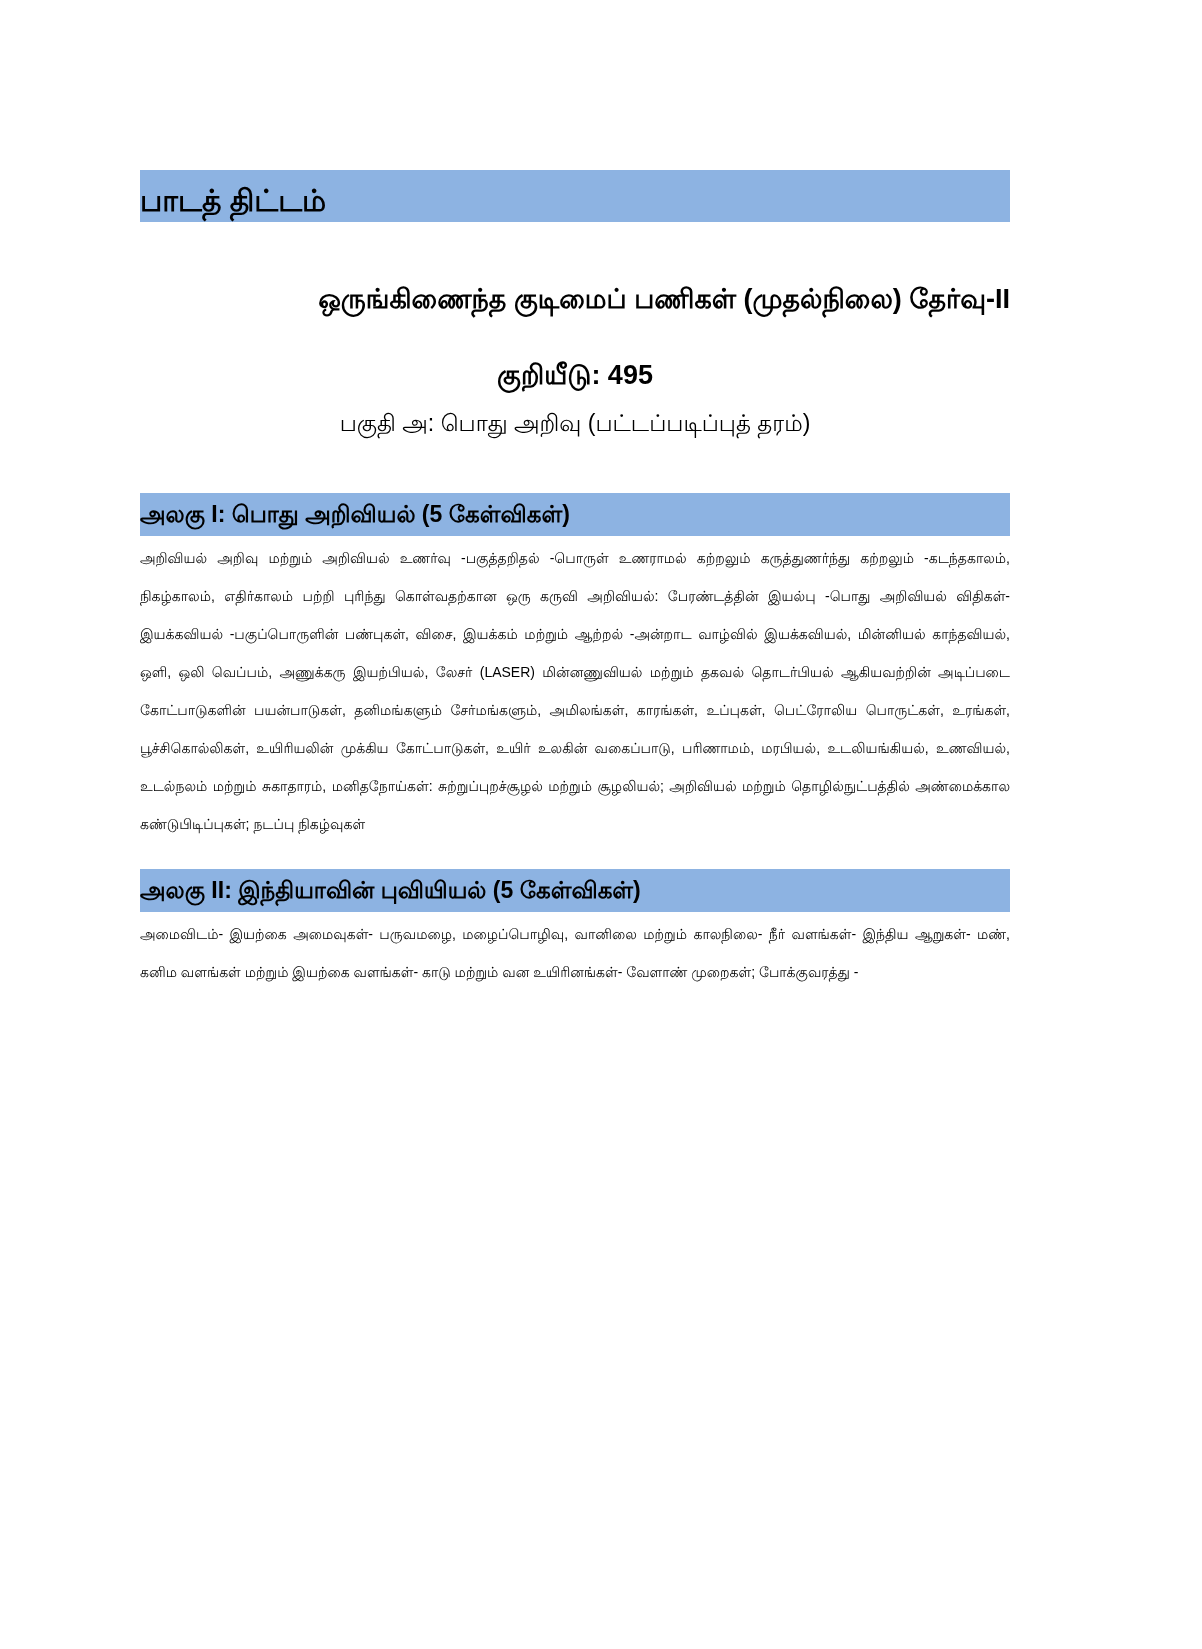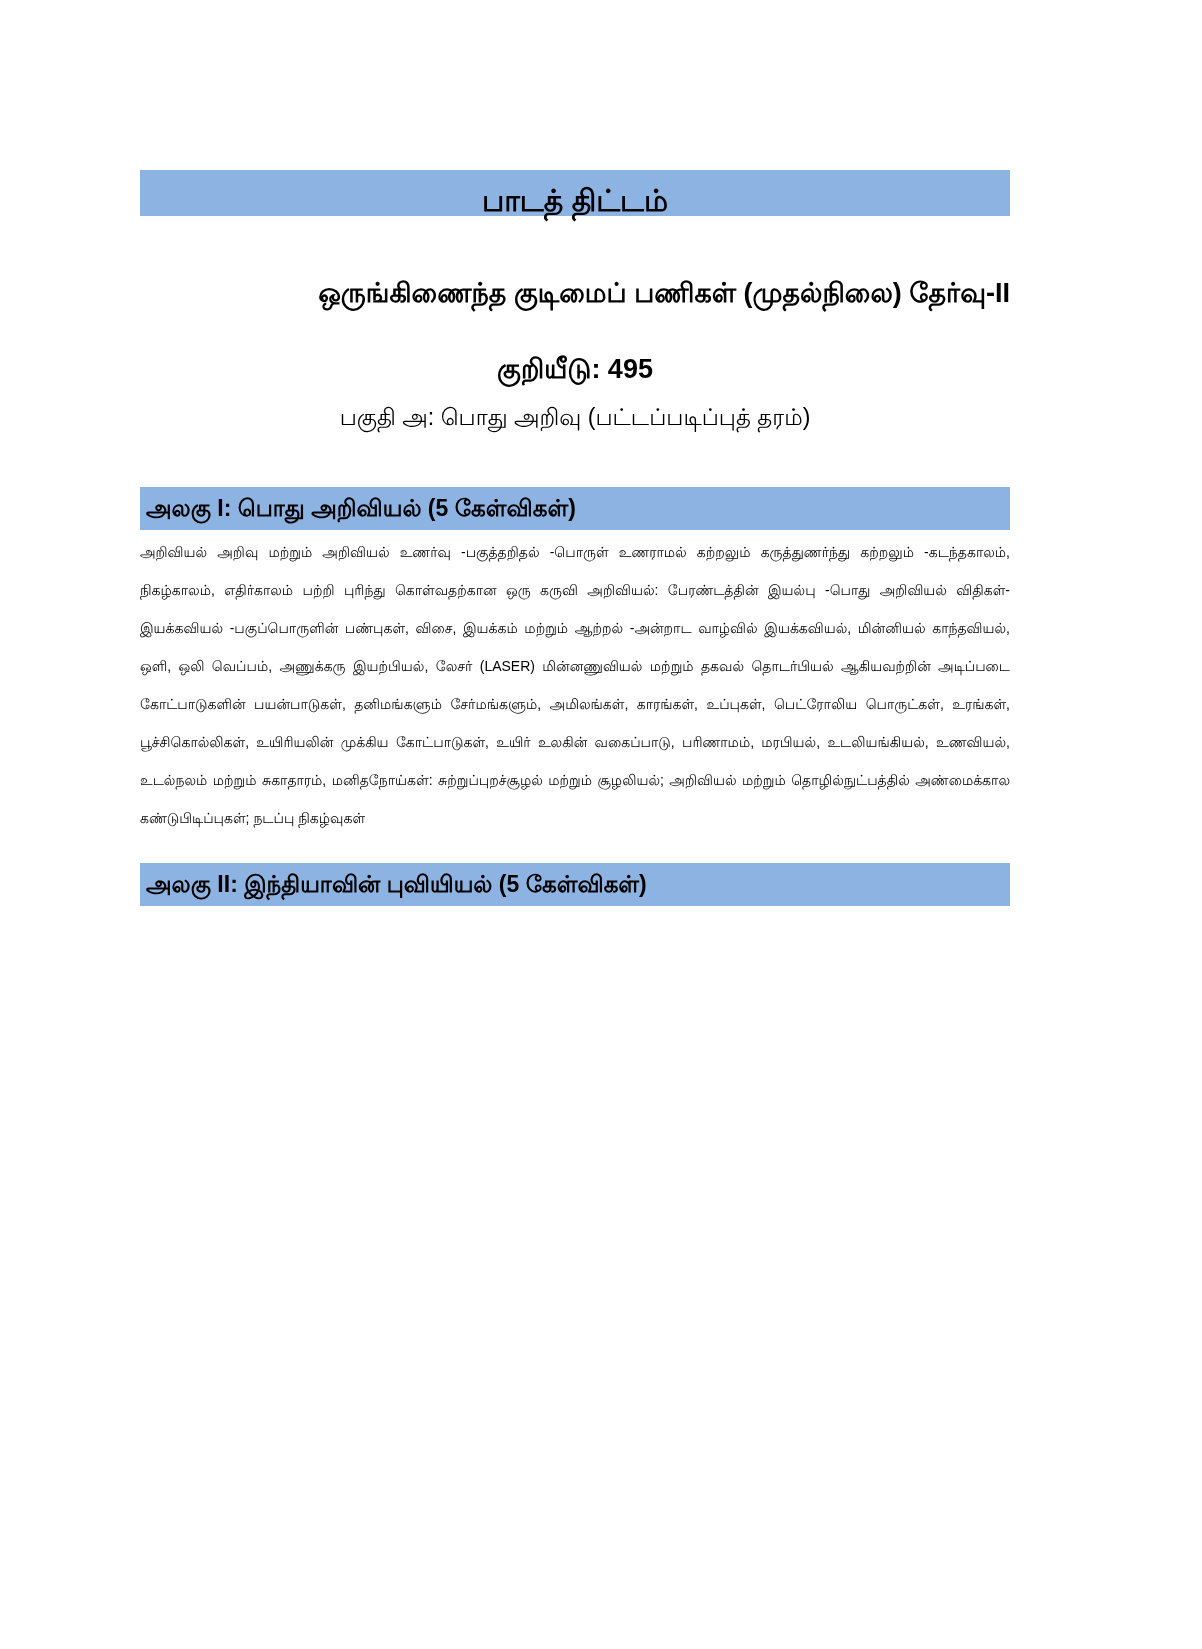--- a/index.html
+++ b/index.html
@@ -17,25 +17,24 @@
     overflow: hidden;
   }
   .content {
     position: absolute;
     left: 140px;
     top: 170px;
     width: 870px;
   }
   .title-bar {
     background: #8db3e2;
-    text-align: center;
     font-weight: bold;
     font-size: 30px;
     line-height: 62px;
-    height: 46px;
+    height: 52px;
   }
   .exam-title {
     margin-top: 50px;
     text-align: right;
     font-weight: bold;
     font-size: 27px;
     line-height: 55px;
   }
   .exam-desc {
     margin-top: 26px;
@@ -58,21 +57,21 @@
     font-size: 23px;
     line-height: 40px;
   }
   .section-bar {
     background: #8db3e2;
     text-align: left;
     font-weight: bold;
     font-size: 23px;
     line-height: 43px;
     height: 43px;
-    padding-left: 6px;
+    padding-left: 0;
     box-sizing: border-box;
   }
   .section-bar.first {
     margin-top: 50px;
   }
   .section-bar.second {
     margin-top: 26px;
   }
   .section-body {
     margin-top: 3px;
@@ -98,16 +97,17 @@
 
     <div class="part-heading">பகுதி அ: பொது அறிவு (பட்டப்படிப்புத் தரம்)</div>
 
     <div>
       <div class="section-bar first">அலகு I: பொது அறிவியல் (5 கேள்விகள்)</div>
       <div class="section-body">அறிவியல் அறிவு மற்றும் அறிவியல் உணர்வு -பகுத்தறிதல் -பொருள் உணராமல் கற்றலும் கருத்துணர்ந்து கற்றலும் -கடந்தகாலம், நிகழ்காலம், எதிர்காலம் பற்றி புரிந்து கொள்வதற்கான ஒரு கருவி அறிவியல்: பேரண்டத்தின் இயல்பு -பொது அறிவியல் விதிகள்- இயக்கவியல் -பகுப்பொருளின் பண்புகள், விசை, இயக்கம் மற்றும் ஆற்றல் -அன்றாட வாழ்வில் இயக்கவியல், மின்னியல் காந்தவியல், ஒளி, ஒலி வெப்பம், அணுக்கரு இயற்பியல், லேசர் (LASER) மின்னணுவியல் மற்றும் தகவல் தொடர்பியல் ஆகியவற்றின் அடிப்படை கோட்பாடுகளின் பயன்பாடுகள், தனிமங்களும் சேர்மங்களும், அமிலங்கள், காரங்கள், உப்புகள், பெட்ரோலிய பொருட்கள், உரங்கள், பூச்சிகொல்லிகள், உயிரியலின் முக்கிய கோட்பாடுகள், உயிர் உலகின் வகைப்பாடு, பரிணாமம், மரபியல், உடலியங்கியல், உணவியல், உடல்நலம் மற்றும் சுகாதாரம், மனிதநோய்கள்: சுற்றுப்புறச்சூழல் மற்றும் சூழலியல்; அறிவியல் மற்றும் தொழில்நுட்பத்தில் அண்மைக்கால கண்டுபிடிப்புகள்; நடப்பு நிகழ்வுகள்</div>
     </div>
 
     <div>
       <div class="section-bar second">அலகு II: இந்தியாவின் புவியியல் (5 கேள்விகள்)</div>
+      <div class="section-body">அமைவிடம்- இயற்கை அமைவுகள்- பருவமழை, மழைப்பொழிவு, வானிலை மற்றும் காலநிலை- நீர் வளங்கள்- இந்திய ஆறுகள்- மண், கனிம வளங்கள் மற்றும் இயற்கை வளங்கள்- காடு மற்றும் வன உயிரினங்கள்- வேளாண் முறைகள்; போக்குவரத்து -</div>
     </div>
 
   </div>
 </div>
 
 </body></html>

